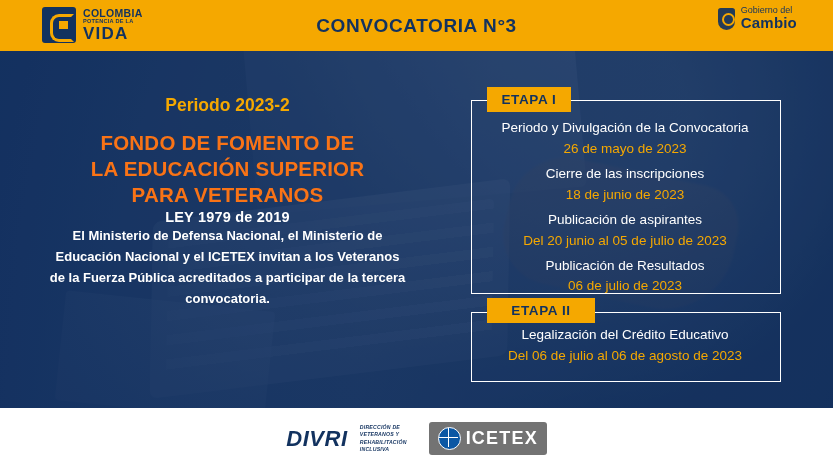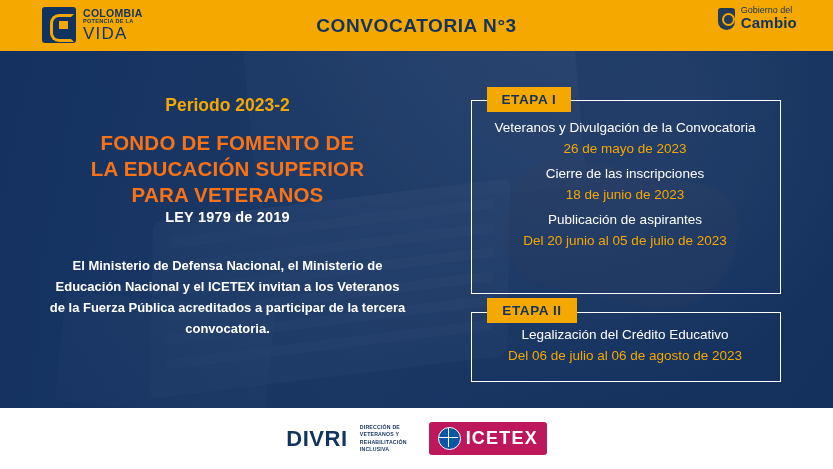--- a/index.html
+++ b/index.html
@@ -24,21 +24,21 @@
   .brand-left .mark:before{
     content:"";position:absolute;left:8px;top:7px;width:18px;height:22px;
     border:3px solid #f5a800;border-radius:9px 0 0 9px;border-right-color:transparent;
   }
   .brand-left .mark:after{
     content:"";position:absolute;left:17px;top:14px;width:9px;height:8px;background:#f5a800;
   }
   .brand-left .txt{line-height:1.02;color:#12325f;}
   .brand-left .t1{font-size:10.5px;font-weight:bold;letter-spacing:.3px;}
   .brand-left .t2{font-size:5.6px;font-weight:bold;letter-spacing:.25px;}
-  .brand-left .t3{font-size:17px;font-weight:normal;letter-spacing:1.2px;}
+  .brand-left .t3{font-size:17px;font-weight:bold;letter-spacing:1.2px;}
 
   .brand-right{position:absolute;right:36px;top:6px;display:flex;align-items:center;gap:6px;color:#12325f;}
   .brand-right .shield{
     width:17px;height:22px;background:#12325f;
     border-radius:3px 3px 9px 9px;position:relative;opacity:.92;
   }
   .brand-right .shield:after{
     content:"";position:absolute;left:4px;top:5px;width:9px;height:9px;border-radius:50%;
     border:2px solid #f5a800;
   }
@@ -82,46 +82,46 @@
     transform:rotate(6deg);border-radius:4px;
   }
   .tint{position:absolute;inset:0;background:linear-gradient(90deg,rgba(16,47,95,.93) 0%,rgba(16,47,95,.80) 45%,rgba(16,47,95,.72) 100%);}
   .tint2{position:absolute;inset:0;background:rgba(16,47,95,.18);}
 
   
   .left{position:absolute;left:0;top:95px;width:455px;text-align:center;color:#ffffff;}
   .periodo{color:#f5a800;font-size:17.5px;font-weight:bold;margin-bottom:14px;}
   .fondo{color:#f97316;font-size:20.5px;font-weight:bold;line-height:1.28;letter-spacing:.2px;}
   .ley{color:#ffffff;font-size:14.5px;font-weight:bold;letter-spacing:.2px;}
-  .para{color:#ffffff;font-size:13px;font-weight:bold;line-height:1.62;margin-top:30px;padding:0 48px;}
+  .para{color:#ffffff;font-size:13px;font-weight:bold;line-height:1.62;padding:0 48px;}
 
   
   .panel{position:absolute;border:1.6px solid #ffffff;}
   .panel-1{left:471px;top:100px;width:308px;height:192px;}
   .panel-2{left:471px;top:312px;width:308px;height:68px;}
   .tag{
     position:absolute;background:#f5a800;color:#12325f;font-weight:bold;
     font-size:13.5px;letter-spacing:.6px;display:flex;align-items:center;justify-content:center;
   }
   .tag-1{left:487px;top:87px;width:84px;height:25px;}
-  .tag-2{left:487px;top:298px;width:90px;height:25px;}
+  .tag-2{left:487px;top:298px;width:108px;height:25px;}
 
   .list{position:absolute;width:308px;text-align:center;}
   .list-1{left:471px;top:118px;}
   .list-2{left:471px;top:325px;}
   .l-title{color:#ffffff;font-size:13.5px;line-height:1.55;}
   .l-date{color:#f5a800;font-size:13.5px;line-height:1.55;margin-bottom:4px;}
 
   
   .footer{position:absolute;left:0;top:408px;width:833px;height:61px;background:#ffffff;}
   .foot-inner{position:absolute;left:0;top:0;width:833px;height:61px;display:flex;align-items:center;justify-content:center;gap:22px;}
-  .divri{display:flex;align-items:center;gap:12px;}
+  .divri{display:flex;align-items:center;gap:12px;font-style:italic;}
   .divri .d1{color:#12325f;font-size:22px;font-weight:bold;letter-spacing:.6px;}
   .divri .d2{color:#12325f;font-size:5.2px;font-weight:bold;line-height:1.35;letter-spacing:.2px;text-align:left;}
-  .icetex{display:flex;align-items:center;gap:5px;background:#be185d;padding:5px 9px;border-radius:3px;text-align:right;}
+  .icetex{display:flex;align-items:center;gap:5px;background:#737373;padding:5px 9px;border-radius:3px;text-align:right;}
   .icetex .globe{
     width:21px;height:21px;border-radius:50%;background:#0b57a4;border:1.6px solid #ffffff;position:relative;
   }
   .icetex .globe:before{content:"";position:absolute;left:9px;top:0;width:1.4px;height:19px;background:#fff;}
   .icetex .globe:after{content:"";position:absolute;left:0;top:9px;width:19px;height:1.4px;background:#fff;}
   .icetex .name{color:#ffffff;font-size:18px;font-weight:bold;letter-spacing:1.2px;}
 </style>
 </head>
 <body>
 
@@ -167,30 +167,34 @@
       <div>PARA VETERANOS</div>
     </div>
     <div class="ley">LEY 1979 de 2019</div>
     <div class="para">El Ministerio de Defensa Nacional, el Ministerio de Educación Nacional y el ICETEX invitan a los Veteranos de la Fuerza Pública acreditados a participar de la tercera convocatoria.</div>
   </div>
 
   <div class="panel panel-1"></div>
   <div class="tag tag-1">ETAPA I</div>
   <div class="list list-1">
     <div>
-      <div class="l-title">Veteranos y Divulgación de la Convocatoria</div>
+      <div class="l-title">Periodo y Divulgación de la Convocatoria</div>
       <div class="l-date">26 de mayo de 2023</div>
     </div>
     <div>
       <div class="l-title">Cierre de las inscripciones</div>
       <div class="l-date">18 de junio de 2023</div>
     </div>
     <div>
       <div class="l-title">Publicación de aspirantes</div>
       <div class="l-date">Del 20 junio al 05 de julio de 2023</div>
+    </div>
+    <div>
+      <div class="l-title">Publicación de Resultados</div>
+      <div class="l-date">06 de julio de 2023</div>
     </div>
   </div>
 
   <div class="panel panel-2"></div>
   <div class="tag tag-2">ETAPA II</div>
   <div class="list list-2">
     <div>
       <div class="l-title">Legalización del Crédito Educativo</div>
       <div class="l-date">Del 06 de julio al 06 de agosto de 2023</div>
     </div>

